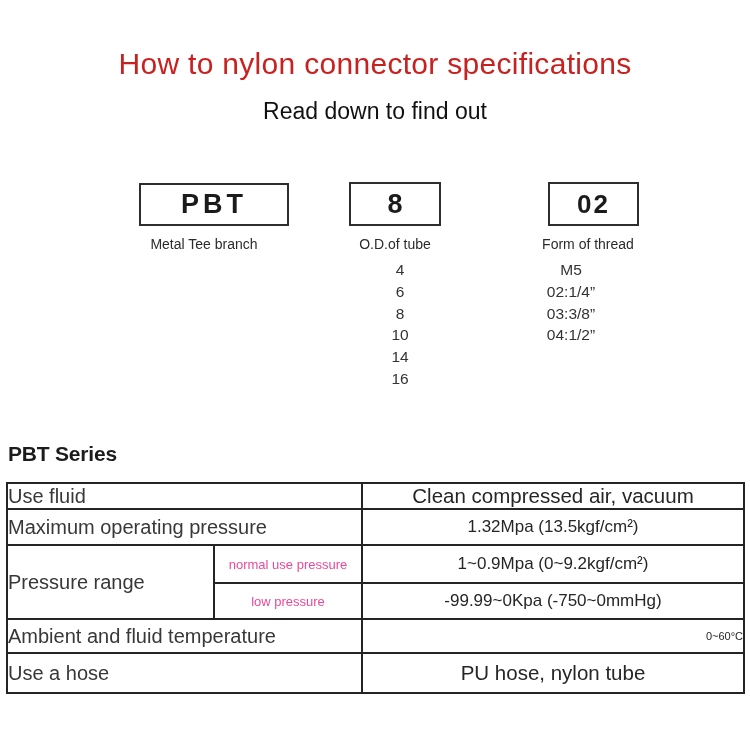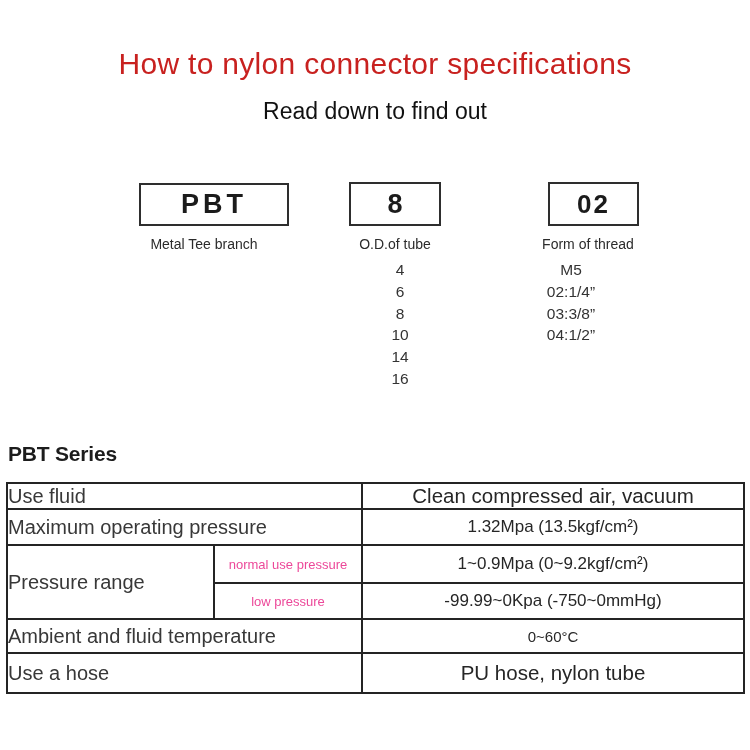--- a/index.html
+++ b/index.html
@@ -44,21 +44,21 @@
     position:absolute;left:6px;top:482px;width:737px;
     border-collapse:collapse;table-layout:fixed;color:#2f2f2f;
   }
   table.spec td{
     border:2px solid #242424;padding:0;overflow:hidden;background:#ffffff;
   }
   td.lbl{font-size:20px;padding-left:16px;text-align:left;color:#383838;}
   td.sub{font-size:13px;text-align:center;color:#ec4899;}
   td.val{font-size:17px;text-align:center;color:#262626;}
   td.val-lg{font-size:20.5px;}
-  td.val-sm{font-size:15px;}
+  td.val-sm{font-size:11px;text-align:right;}
   td.beige{background:#f3ebd9;}
 </style>
 </head>
 <body>
 
 <div class="canvas">
 
   <div class="title">How to nylon connector specifications</div>
   <div class="subtitle">Read down to find out</div>
 

